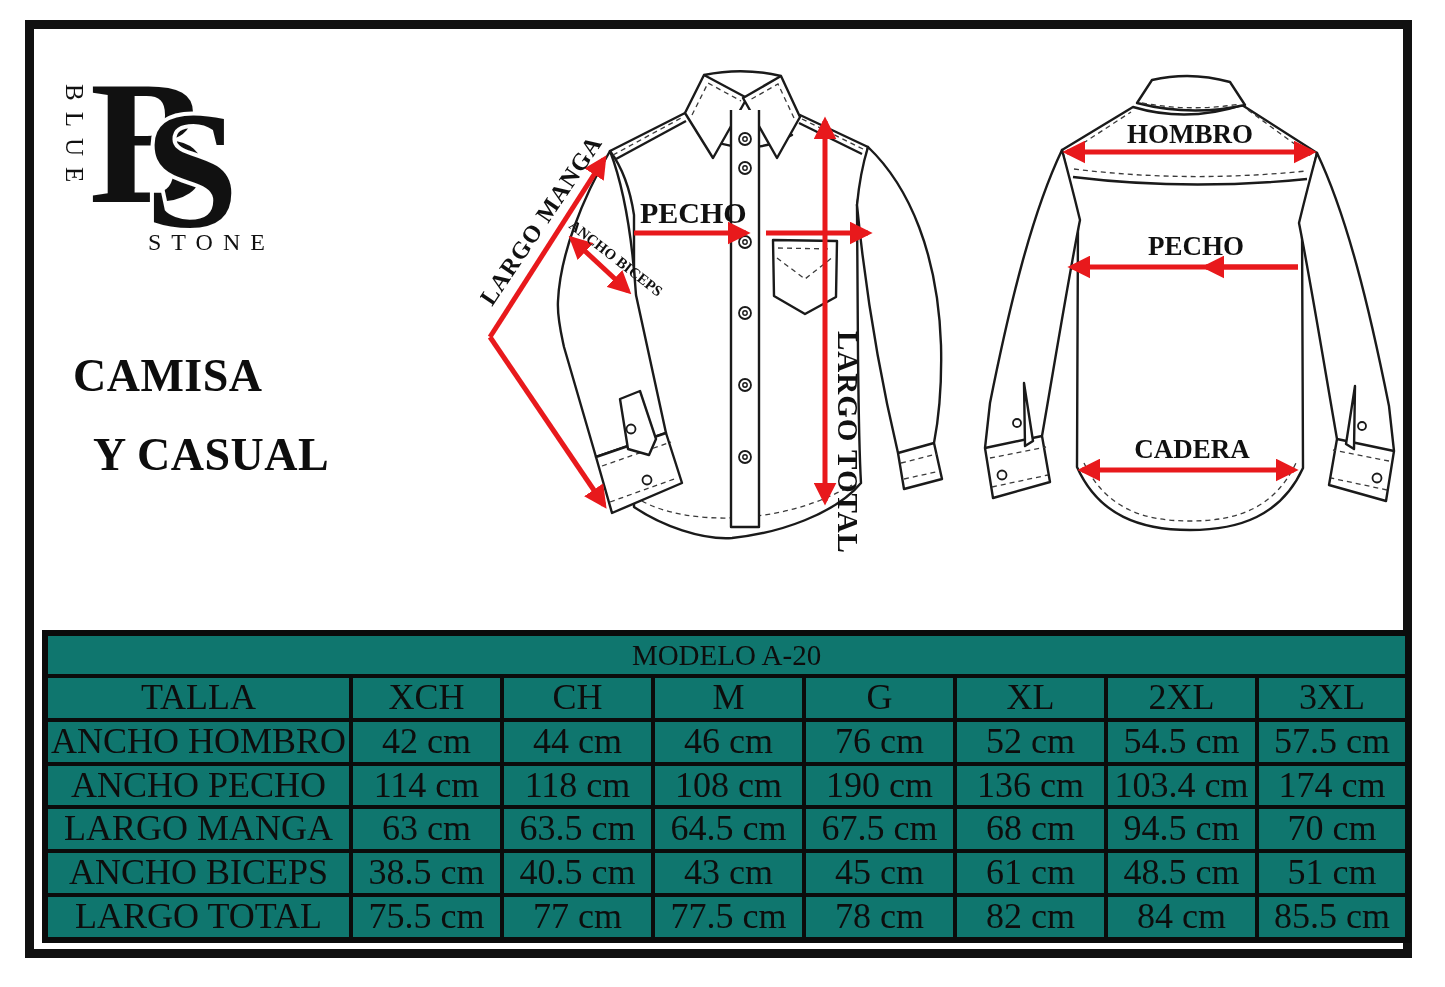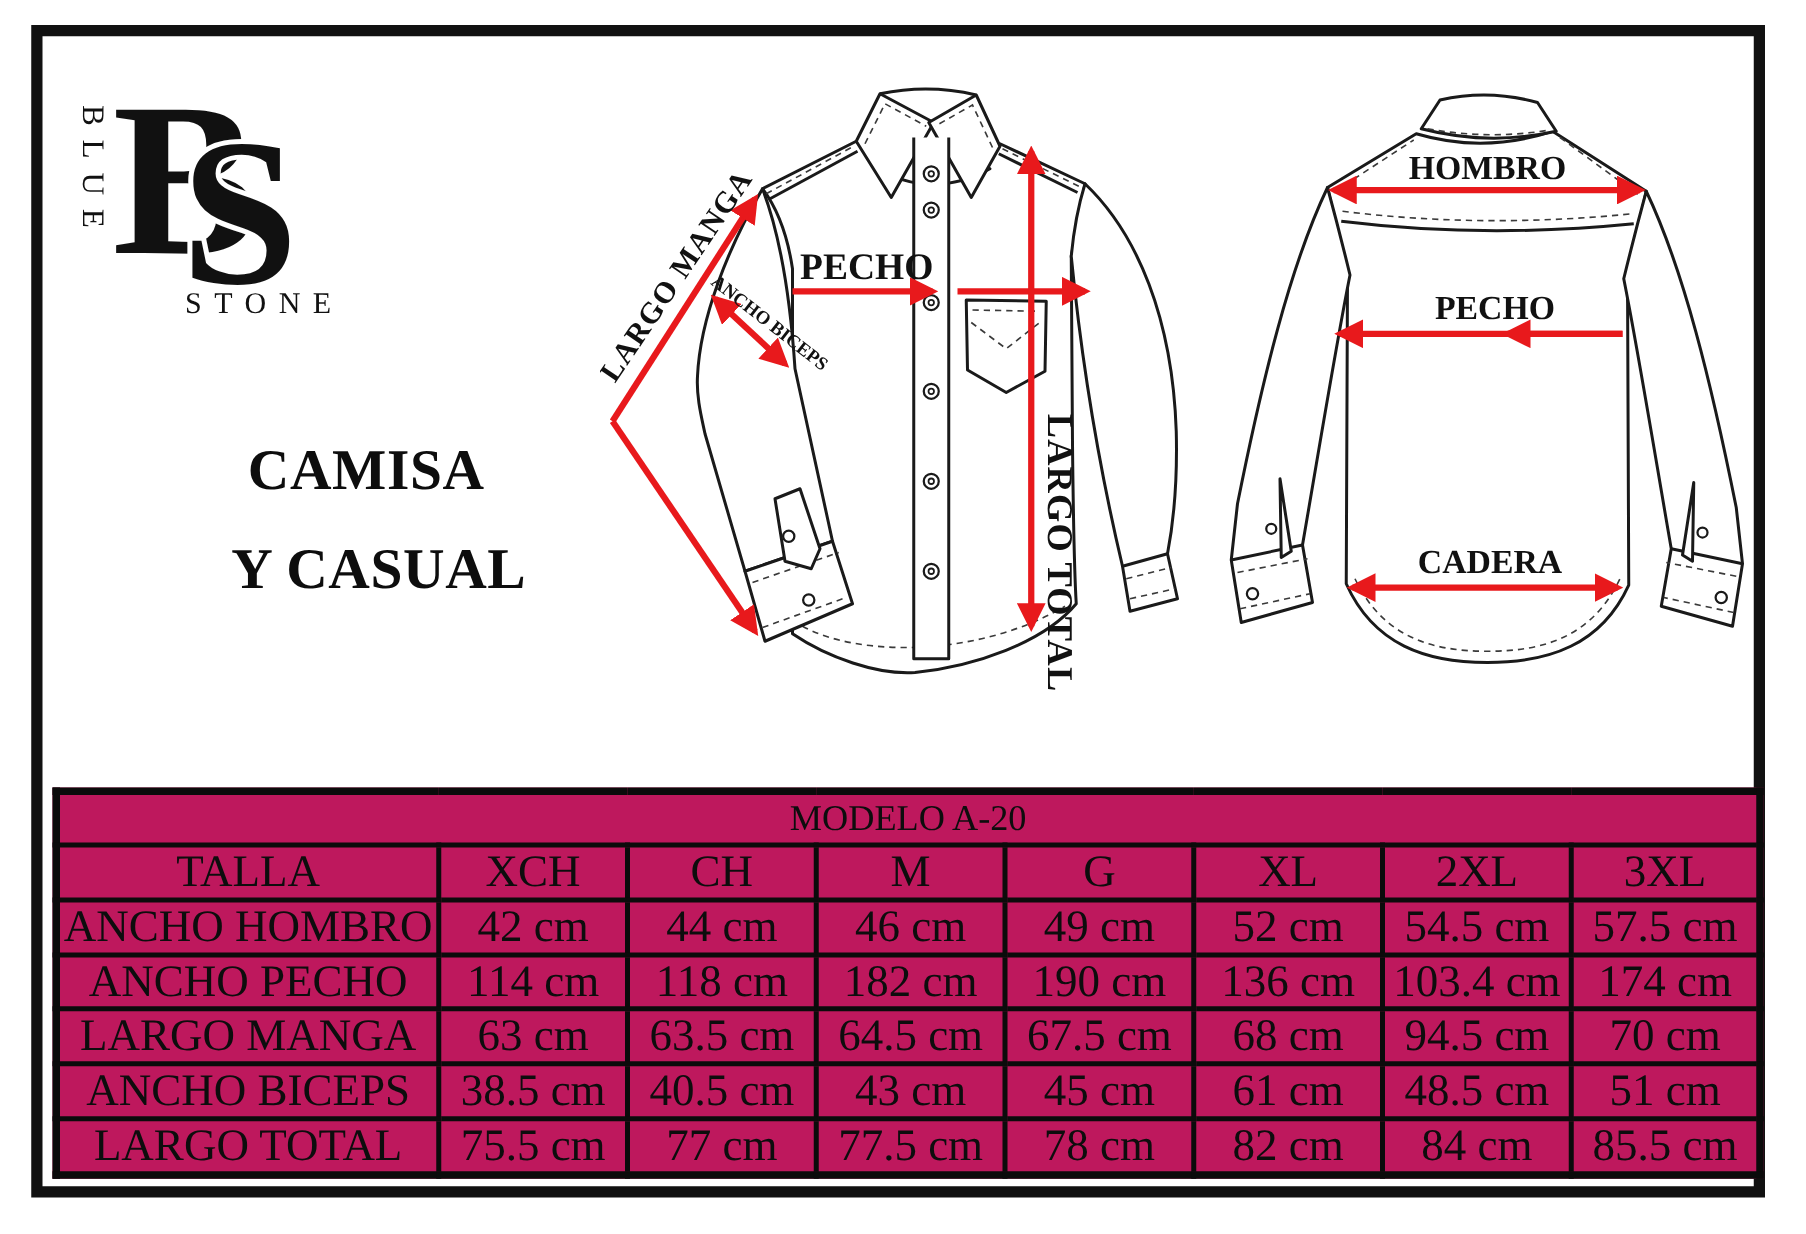--- a/index.html
+++ b/index.html
@@ -2,28 +2,28 @@
 <html><head>
 <meta charset="utf-8">
 <style>
   html,body{margin:0;padding:0;background:#fff;}
   body{width:1445px;height:987px;position:relative;overflow:hidden;
        font-family:"Liberation Serif","DejaVu Serif",serif;color:#0d0d0d;}
   .frame{position:absolute;left:25px;top:20px;width:1387px;height:938px;
          border:9px solid #111;box-sizing:border-box;background:#fff;}
   .logo-svg{position:absolute;left:50px;top:60px;}
   .title-block{position:absolute;left:73px;top:336px;width:440px;
-               font-size:46px;font-weight:bold;line-height:79px;letter-spacing:.5px;text-align:center;}
+               font-size:46px;font-weight:bold;line-height:79px;letter-spacing:.5px;}
   .title-line{white-space:pre;}
   .title-line.indent{padding-left:20px;}
   .front-svg{position:absolute;left:480px;top:55px;}
   .back-svg{position:absolute;left:980px;top:55px;}
   table.size{position:absolute;left:42px;top:630px;width:1363px;
              border-collapse:collapse;table-layout:fixed;
-             border:6px solid #0b0b0b;background:#be185d;}
+             border:6px solid #0b0b0b;background:#0f766e;}
   table.size td{border:4px solid #0b0b0b;text-align:center;vertical-align:middle;
                 font-size:36px;height:32px;padding:1px 2px;line-height:1.05;}
   table.size tr.model-row td{font-size:29px;height:36px;}
   svg text{fill:#111;}
   .draw{stroke:#1a1a1a;fill:#fff;stroke-width:2.4;stroke-linejoin:round;}
   .thin{stroke:#1a1a1a;fill:none;stroke-width:2.4;stroke-linejoin:round;}
   .stitch{stroke:#3a3a3a;fill:none;stroke-width:1.3;stroke-dasharray:5 4;}
   .btn{stroke:#1a1a1a;fill:#fff;stroke-width:1.8;}
   .btnc{stroke:#1a1a1a;fill:#fff;stroke-width:1.4;}
   .red{stroke:#e8191c;fill:none;stroke-width:5;}
@@ -179,30 +179,30 @@
       <td>G</td>
       <td>XL</td>
       <td>2XL</td>
       <td>3XL</td>
     </tr>
     <tr>
       <td>ANCHO HOMBRO</td>
       <td>42 cm</td>
       <td>44 cm</td>
       <td>46 cm</td>
-      <td>49 cm</td>
+      <td>76 cm</td>
       <td>52 cm</td>
       <td>54.5 cm</td>
       <td>57.5 cm</td>
     </tr>
     <tr>
       <td>ANCHO PECHO</td>
       <td>114 cm</td>
       <td>118 cm</td>
-      <td>182 cm</td>
+      <td>108 cm</td>
       <td>190 cm</td>
       <td>136 cm</td>
       <td>103.4 cm</td>
       <td>174 cm</td>
     </tr>
     <tr>
       <td>LARGO MANGA</td>
       <td>63 cm</td>
       <td>63.5 cm</td>
       <td>64.5 cm</td>

